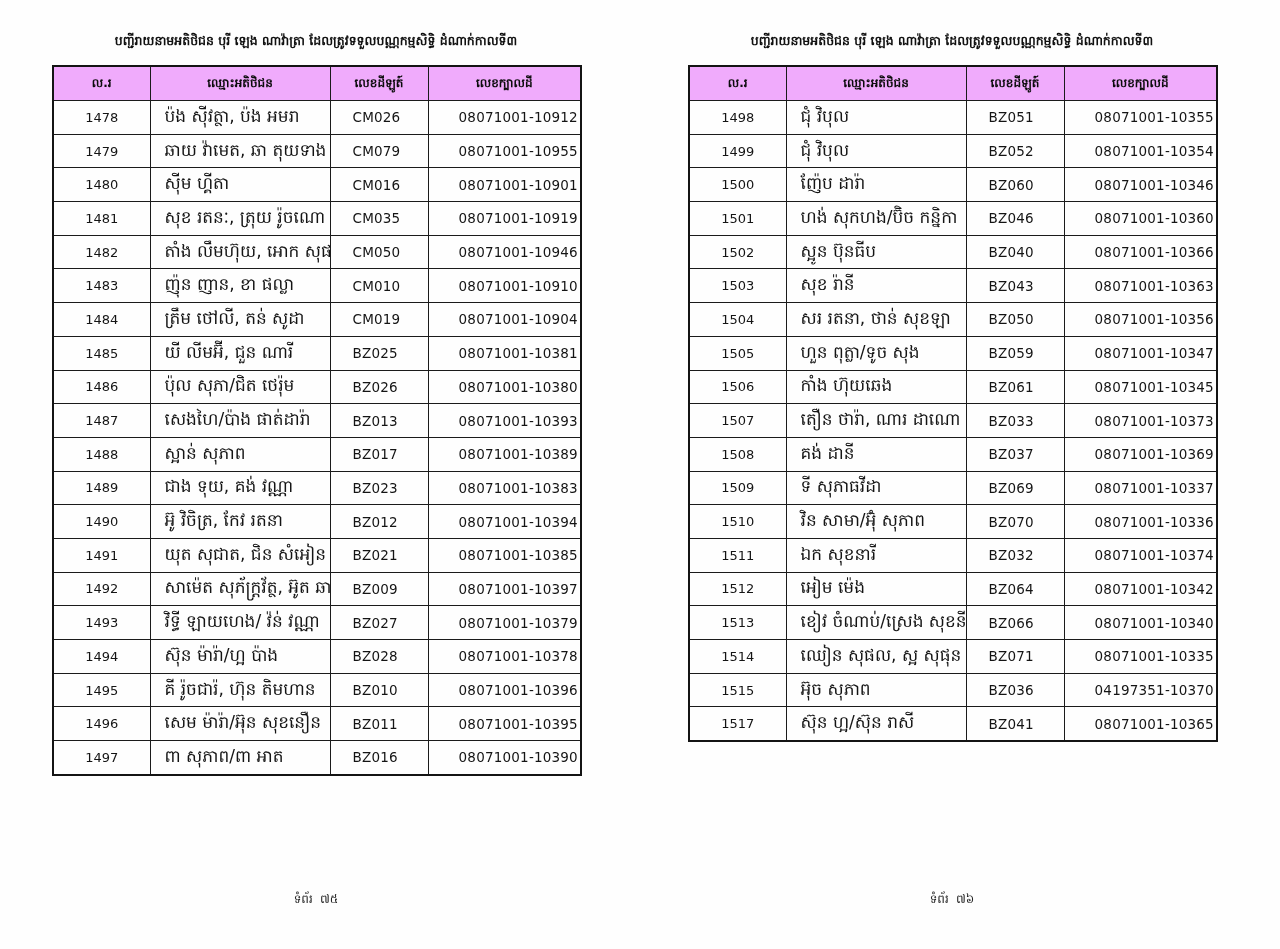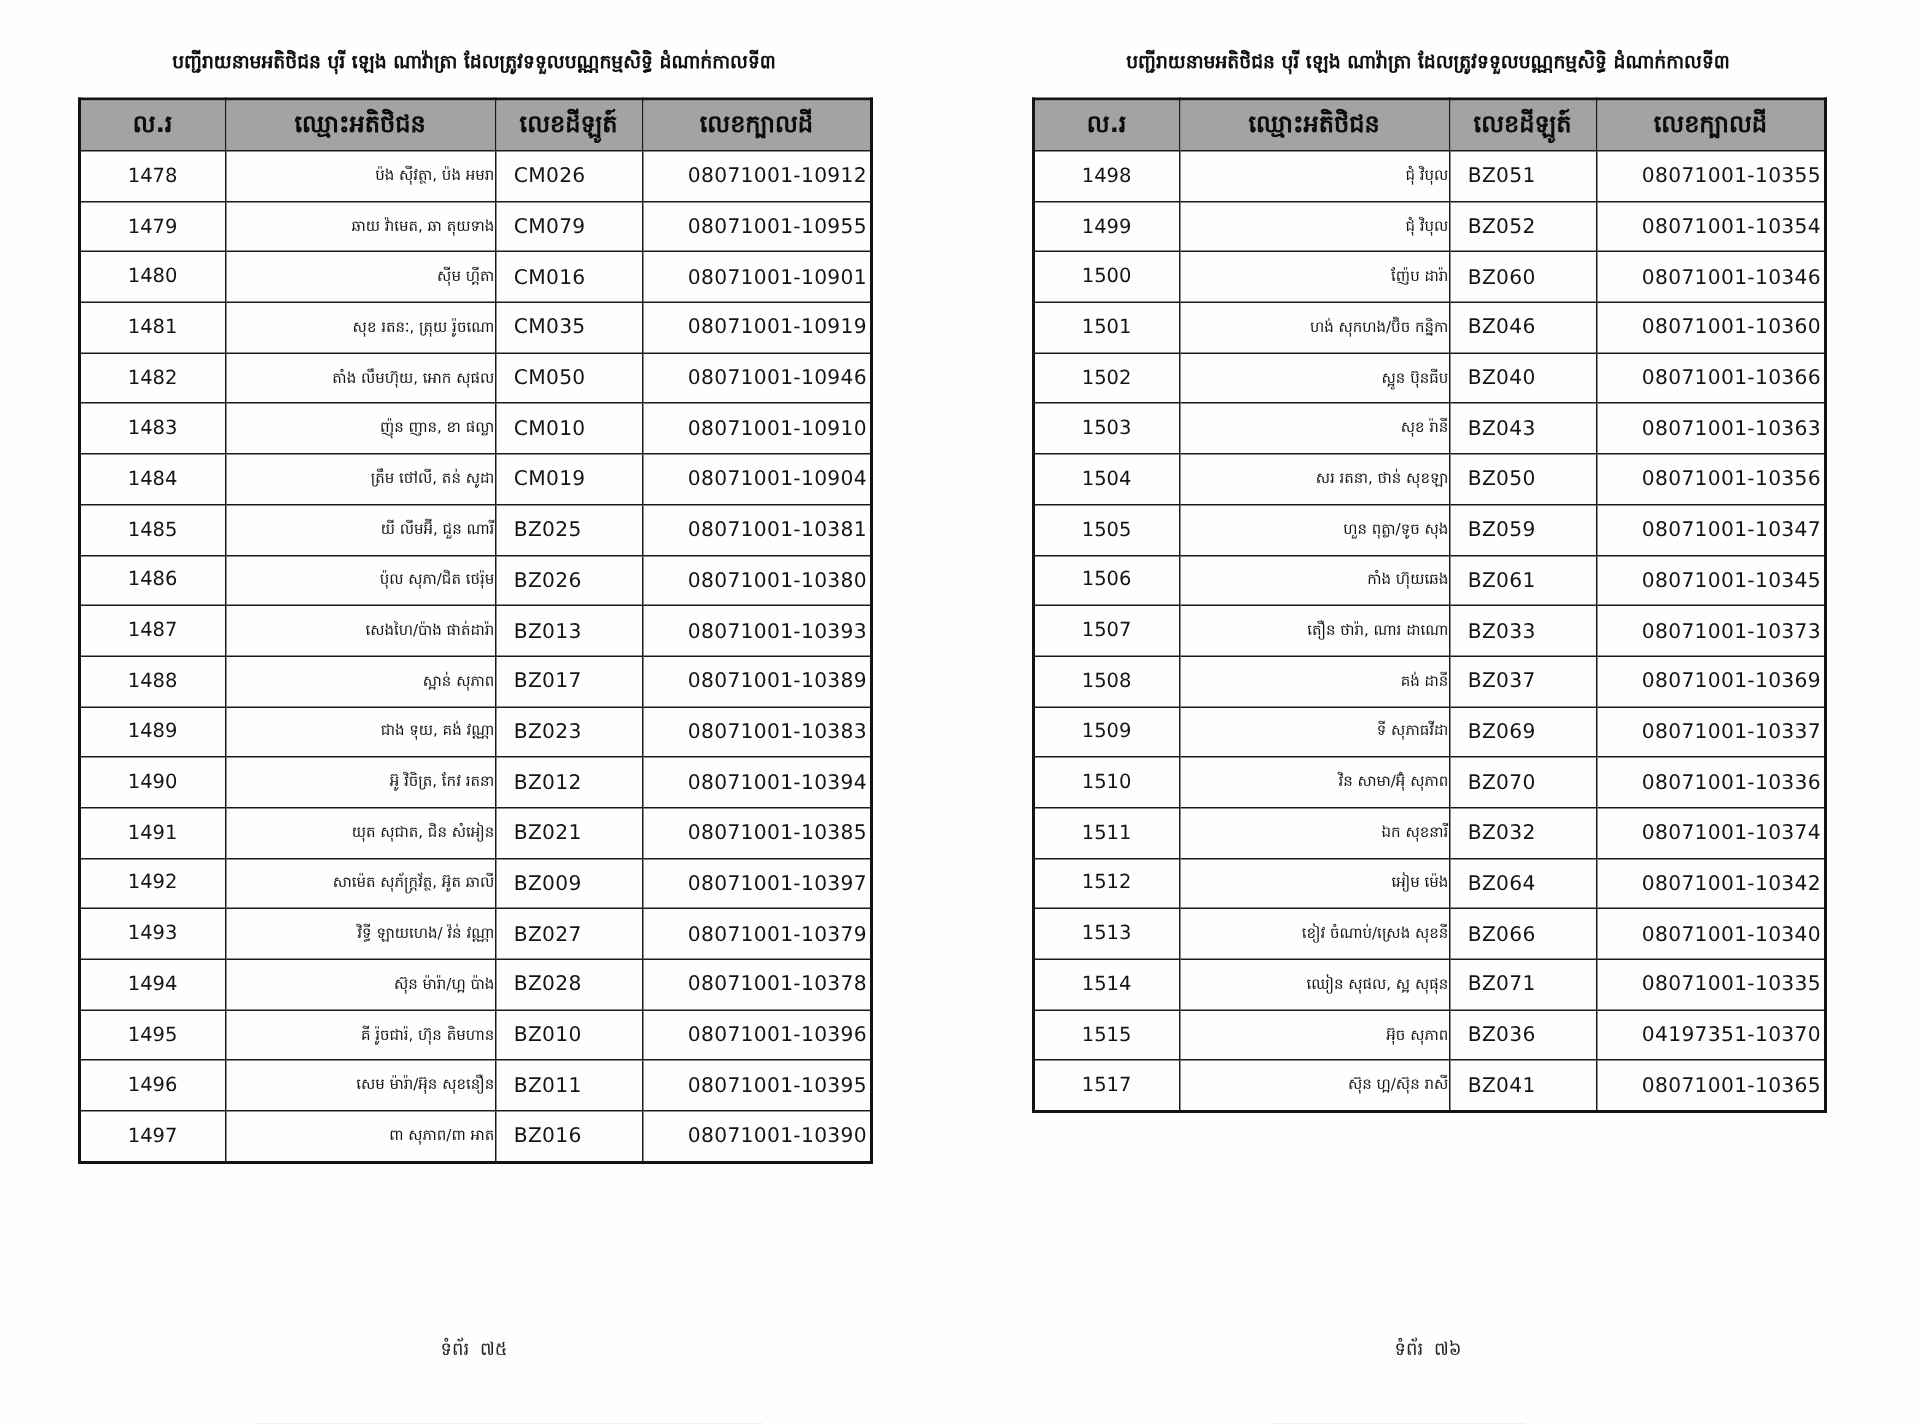--- a/index.html
+++ b/index.html
@@ -27,34 +27,34 @@
     border-collapse:collapse;
     table-layout:fixed;
     border:2px solid #141414;
   }
   .customer-table th,.customer-table td{
     border:1px solid #1b1b1b;
     overflow:hidden;white-space:nowrap;
     padding:0;
   }
   .customer-table th{
-    background:#a3a3a3;
+    background:#f0abfc;
     height:33px;
-    font-size:16px;font-weight:bold;
+    font-size:12px;font-weight:bold;
     text-align:center;
     color:#0c0c0c;
   }
   .customer-table td{height:32.7px;font-size:13px;}
   col.c-no{width:97px;}
   col.c-name{width:180px;}
   col.c-lot{width:98px;}
   col.c-parcel{width:153px;}
   td.col-no{text-align:center;font-size:13px;}
-  td.col-name{text-align:right;padding-left:0;font-size:10px;}
-  td.col-lot{text-align:left;padding-left:12px;font-size:13.5px;letter-spacing:.2px;}
+  td.col-name{text-align:left;padding-left:14px;font-size:17px;}
+  td.col-lot{text-align:left;padding-left:22px;font-size:13.5px;letter-spacing:.2px;}
   td.col-parcel{text-align:center;font-size:13.5px;letter-spacing:.2px;padding-left:28px;}
   .page-footer{
     position:absolute;top:891px;left:0;right:0;
     text-align:center;
     font-size:12px;color:#222;font-family:Liberation Mono, monospace;
   }
 </style>
 </head>
 <body>
 

